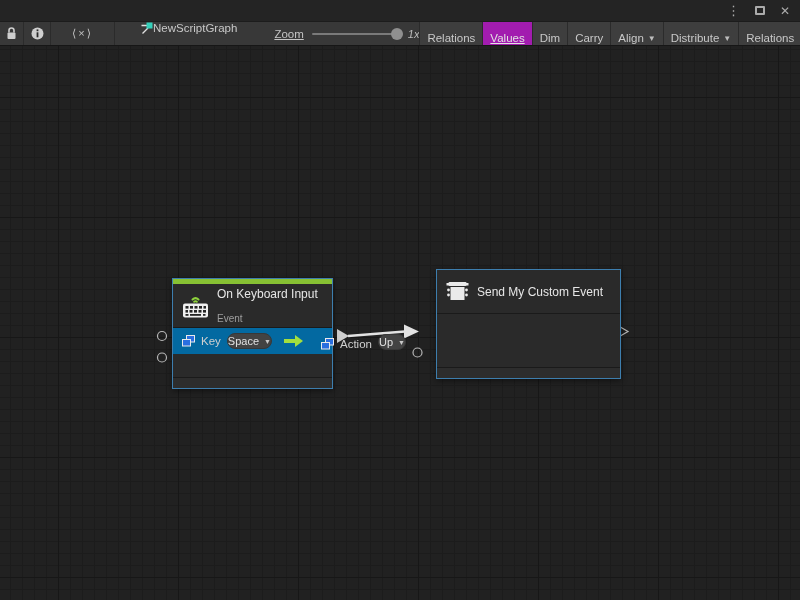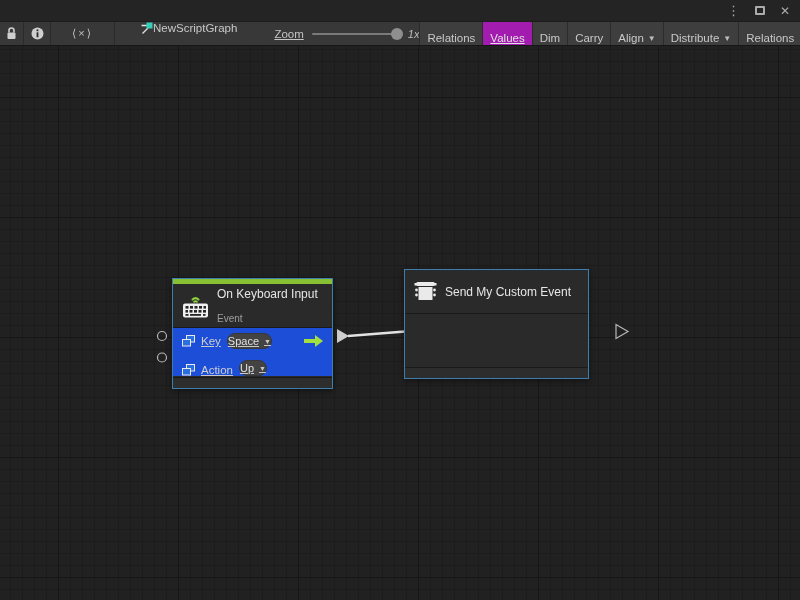--- a/index.html
+++ b/index.html
@@ -84,21 +84,21 @@
     display: flex; flex-direction: column; box-shadow: 0 2px 6px rgba(0,0,0,0.45);
   }
   .node-event-bar { height: 5px; background: #87c133; flex-shrink: 0; }
   .node-header {
     display: flex; align-items: center; gap: 8px; padding: 4px 9px;
     border-bottom: 1px solid #1a1a1a; flex: 0 0 auto;
   }
   .node-titles { display: flex; flex-direction: column; justify-content: center; }
   .node-title { font-size: 12px; color: #e6e6e6; white-space: nowrap; }
   .node-subtitle { font-size: 10px; color: #9e9e9e; margin-top: 12px; }
-  .node-body { display: flex; flex-direction: column; background: #1d4ed8; text-decoration: underline; }
+  .node-body { display: flex; flex-direction: row; background: #0369a1; }
   .node-row { display: flex; align-items: center; gap: 6px; padding: 0 9px; }
   .port-label { font-size: 11.5px; color: #cfcfcf; white-space: nowrap; }
   .dropdown {
     display: flex; align-items: center; gap: 5px; background: #434343;
     border-radius: 8px; padding: 1px 0; font-size: 11px; color: #e0e0e0;
     border: 1px solid #383838;
   }
   .dropdown .caret { font-size: 7px; color: #c8c8c8; }
   .spacer { flex: 1; }
   .value-input {
@@ -106,21 +106,21 @@
     border-radius: 2px; color: #e8e8e8; font-size: 11px; text-align: center;
     font-family: "Liberation Sans", sans-serif; padding: 0;
   }
   .node-footer { height: 11px; background: #2d2d2d; border-top: 1px solid #1a1a1a; flex-shrink: 0; }
 
   #node-1 { left: 172px; top: 232px; width: 161px; height: 111px; }
   #node-1 .node-header { height: 44px; }
   #node-1 .row-key { height: 26px; }
   #node-1 .row-action { height: 22px; align-items: flex-end; }
 
-  #node-2 { left: 404px; top: 223px; width: 185px; height: 110px; }
+  #node-2 { left: 436px; top: 223px; width: 185px; height: 110px; }
   #node-2 .node-header { height: 44px; }
   #node-2 .row-flow { height: 28px; }
   #node-2 .row-value { height: 26px; }
 
   .arrow-green { flex-shrink: 0; }
   .teal-dot { width: 9px; height: 9px; border-radius: 50%; background: #3fd9c2; flex-shrink: 0; }
 </style>
 </head>
 <body>
 

